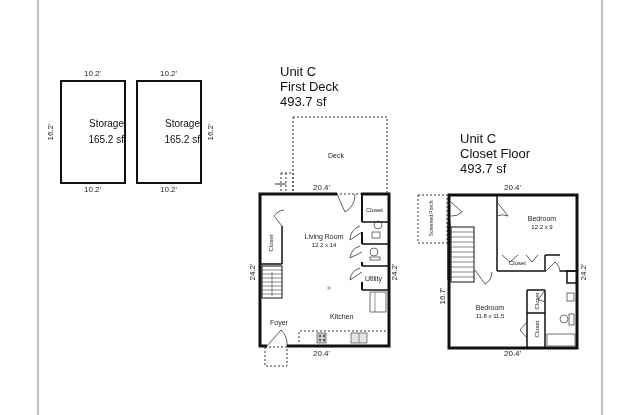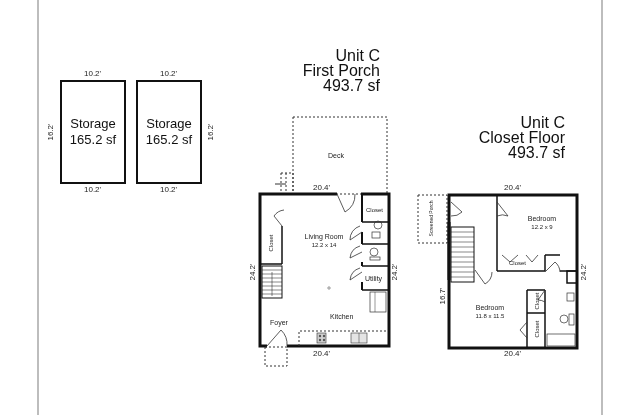--- a/index.html
+++ b/index.html
@@ -4,25 +4,25 @@
   <style>
     html, body { margin: 0; padding: 0; }
     body {
       width: 640px; height: 415px; background: #ffffff; position: relative; overflow: hidden;
       font-family: "Liberation Sans", sans-serif; color: #111;
     }
     .page-border-left { position: absolute; left: 37px; top: 0; width: 2px; height: 415px; background: #bdbdbd; }
     .page-border-right { position: absolute; left: 601px; top: 0; width: 2px; height: 415px; background: #bdbdbd; }
     svg.plan { position: absolute; left: 0; top: 0; }
     .t { position: absolute; white-space: nowrap; line-height: 1; }
-    .title { font-size: 16px; text-align: right; line-height: 15px; }
+    .title { font-size: 13px; text-align: left; line-height: 15px; margin-top: 16px; }
     .dim { font-size: 8px; color: #222; }
     .room { font-size: 7px; color: #222; text-align: center; line-height: 9px; }
     .room-sm { font-size: 6px; color: #222; }
-    .storage-label { font-size: 13px; text-align: center; line-height: 16px; }
+    .storage-label { font-size: 10px; text-align: right; line-height: 16px; }
     .rot { transform: rotate(-90deg); transform-origin: center center; }
   </style>
 </head>
 <body>
 
 <div class="page-border-left"></div>
 <div class="page-border-right"></div>
 
 <svg class="plan" width="640" height="415" viewBox="0 0 640 415">
 
@@ -156,21 +156,21 @@
 <div class="t dim" style="left:160px;top:70px;">10.2'</div>
 <div class="t dim" style="left:160px;top:186px;">10.2'</div>
 <div class="t dim rot" style="left:202px;top:128px;">16.2'</div>
 <div class="t storage-label" style="left:138px;top:116px;width:62px;">
   <div>Storage</div>
   <div>165.2 sf</div>
 </div>
 
 <div class="t title" style="left:280px;top:48px;width:100px;">
   <div>Unit C</div>
-  <div>First Porch</div>
+  <div>First Deck</div>
   <div>493.7 sf</div>
 </div>
 
 <div class="t room" style="left:328px;top:151px;">Deck</div>
 <div class="t dim" style="left:313px;top:184px;">20.4'</div>
 <div class="t dim" style="left:313px;top:350px;">20.4'</div>
 <div class="t dim rot" style="left:244px;top:268px;">24.2'</div>
 <div class="t dim rot" style="left:386px;top:268px;">24.2'</div>
 
 <div class="t room" style="left:296px;top:232px;width:56px;">

